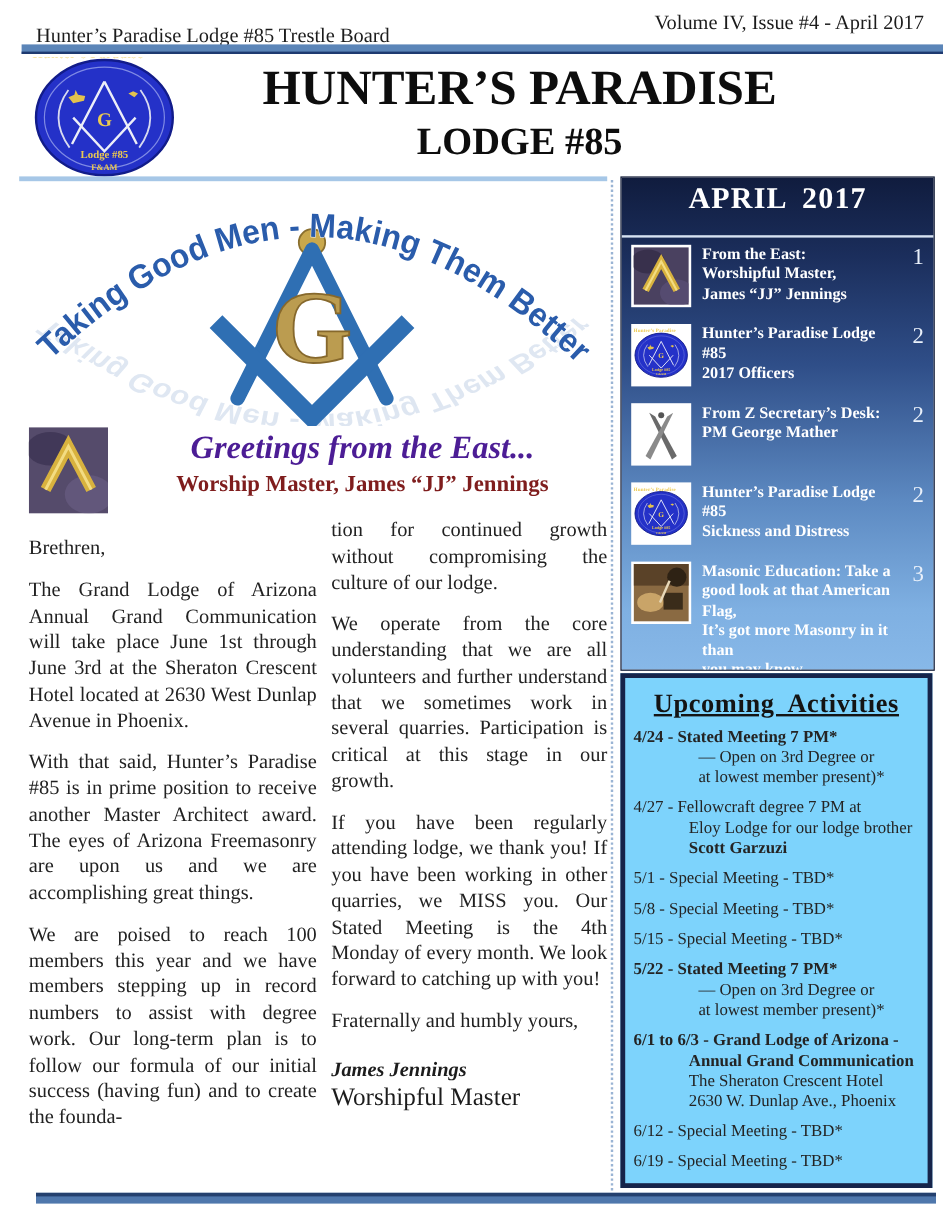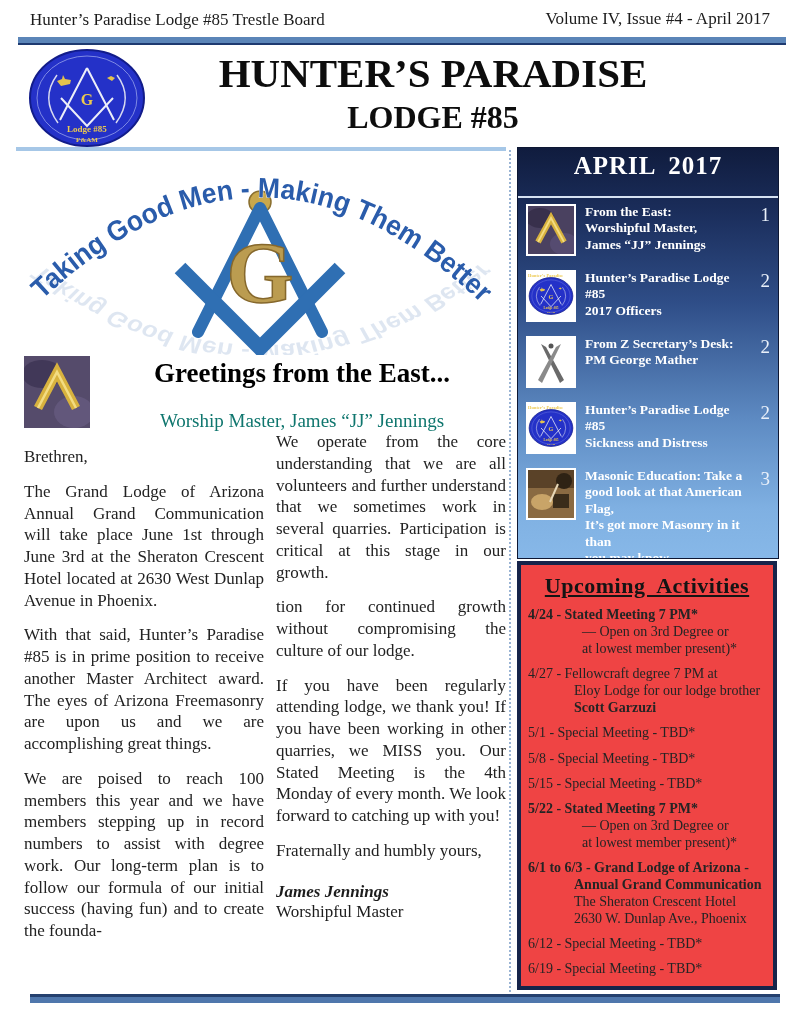--- a/index.html
+++ b/index.html
@@ -1,61 +1,61 @@
 <!DOCTYPE html>
 <html><head>
 <meta charset="utf-8">
 <style>
   html,body{margin:0;padding:0;}
   body{
     width:786px;height:1024px;position:relative;background:#ffffff;
     font-family:"Liberation Serif",serif;color:#1c1c1c;overflow:hidden;
   }
   
-  .hdr-left{position:absolute;left:30px;top:10px;font-size:17px;}
+  .hdr-left{position:absolute;left:30px;top:20px;font-size:17px;}
   .hdr-right{position:absolute;right:16px;top:9px;font-size:17px;}
   .hdr-rule{position:absolute;left:18px;right:0;top:37px;height:6px;background:#5b85b8;border-bottom:2px solid #1e3a70;}
   
   .mast-logo{position:absolute;left:26px;top:48px;width:122px;height:100px;}
   .mast-title{position:absolute;left:150px;top:50px;width:566px;text-align:center;line-height:1.15;}
   .mast-title .t1{font-size:41px;font-weight:bold;color:#0d0d0d;}
   .mast-title .t2{font-size:32px;font-weight:bold;color:#0d0d0d;margin-top:2px;}
   
   .left-top-line{position:absolute;left:16px;top:147px;width:490px;height:4px;background:#a6c7e7;}
   .col-sep{position:absolute;left:509px;top:150px;height:842px;width:0;border-left:2px dotted #9ab4d4;}
   .bottom-bar{position:absolute;left:30px;right:6px;top:994px;height:6px;background:#4f77ac;border-top:3px solid #24406e;}
   
   .hero{position:absolute;left:14px;top:150px;width:492px;height:205px;}
   
   .greet-icon{position:absolute;left:24px;top:356px;width:66px;height:72px;}
   .greet-head{position:absolute;left:96px;top:358px;width:412px;text-align:center;}
-  .greet-head .h1{font-size:27px;font-weight:bold;color:#000000;}
-  .greet-head .h2{font-size:19px;font-weight:normal;color:#0f766e;margin-top:21px;}
+  .greet-head .h1{font-size:27px;font-weight:bold;color:#4c1d95;font-style:italic;}
+  .greet-head .h2{font-size:19px;font-weight:bold;color:#7f1d1d;margin-top:4px;}
   
   .col1{position:absolute;left:24px;top:446px;width:240px;}
   .col2{position:absolute;left:276px;top:431px;width:230px;}
   .col1 p,.col2 p{font-size:17px;line-height:1.28;text-align:justify;margin:0 0 13px 0;color:#222;}
   .sig-name{font-size:17px;font-style:italic;font-weight:bold;margin-top:20px;}
-  .sig-title{font-size:17px;}
+  .sig-title{font-size:21px;}
   
   .toc{position:absolute;left:517px;top:147px;width:260px;height:410px;overflow:hidden;
        background:linear-gradient(180deg,#101c3e 0%,#1b2e5c 16%,#2f4e88 38%,#5d8ac2 66%,#7fb0e2 88%,#87b8e8 100%);
        border:1px solid #0d1733;}
   .toc-header{text-align:center;color:#ffffff;font-size:25px;font-weight:bold;letter-spacing:1px;word-spacing:6px;
        padding:4px 0 16px;border-bottom:2px solid #d6e2f2;}
   .toc-item{display:flex;align-items:flex-start;margin:10px 4px 0 8px;color:#ffffff;}
   .toc-icon{flex:0 0 46px;width:46px;height:48px;background:#ffffff;padding:2px;box-sizing:content-box;}
   .toc-icon svg{width:46px;height:48px;display:block;}
   .toc-text{flex:1;margin-left:9px;font-size:13.5px;font-weight:bold;line-height:1.22;white-space:pre-line;}
   .toc-page{width:18px;font-size:19px;text-align:right;margin-right:4px;color:#e9f0fa;}
   .toc-byline{text-align:center;font-size:10.5px;font-weight:bold;line-height:1.25;white-space:pre-line;color:#f2f7ff;margin-top:2px;}
   .mi-first{margin-top:6px;}
   .mi-gap{margin-top:14px;}
   
-  .acts{position:absolute;left:517px;top:561px;width:252px;height:421px;background:#ef4444;
+  .acts{position:absolute;left:517px;top:561px;width:252px;height:421px;background:#7dd3fc;
         border:4px solid #16244a;overflow:hidden;}
   .acts-title{text-align:center;font-size:22px;font-weight:bold;text-decoration:underline;
         letter-spacing:0.5px;word-spacing:6px;margin:8px 0 7px;color:#141414;}
   .act{font-size:14px;line-height:1.22;margin:0 5px 8px 7px;color:#242424;}
   .act .main{display:block;}
   .act .main.b{font-weight:bold;}
   .act .sub{display:block;margin-left:54px;white-space:pre-line;}
   .act .sub.mid{margin-left:46px;}
   .act .sub.b{font-weight:bold;}
   .hidden-defs{position:absolute;width:0;height:0;overflow:hidden;}
@@ -127,22 +127,22 @@
   <div class="h2">Worship Master, James “JJ” Jennings</div>
 </div>
 
 <div class="col1">
   <p>Brethren,</p>
   <p>The Grand Lodge of Arizona Annual Grand Communication will take place June 1st through June 3rd at the Sheraton Crescent Hotel located at 2630 West Dunlap Avenue in Phoenix.</p>
   <p>With that said, Hunter’s Paradise #85 is in prime position to receive another Master Architect award.  The eyes of Arizona Freemasonry are upon us and we are accomplishing great things.</p>
   <p>We are poised to reach 100 members this year and we have members stepping up in record numbers to assist with degree work.  Our long-term plan is to follow our formula of our initial success (having fun) and to create the founda-</p>
 </div>
 <div class="col2">
+  <p>tion for continued growth without compromising the culture of our lodge.</p>
   <p>We operate from the core understanding that we are all volunteers and further understand that we sometimes work in several quarries.  Participation is critical at this stage in our growth.</p>
-  <p>tion for continued growth without compromising the culture of our lodge.</p>
   <p>If you have been regularly attending lodge, we thank you!  If you have been working in other quarries, we MISS you.  Our Stated Meeting is the 4th Monday of every month.  We look forward to catching up with you!</p>
   <p>Fraternally and humbly yours,</p>
   <div class="sig-name">James Jennings</div>
   <div class="sig-title">Worshipful Master</div>
 </div>
 
 <div class="col-sep"></div>
 
 <div class="toc">
   <div class="toc-header">APRIL 2017</div>

